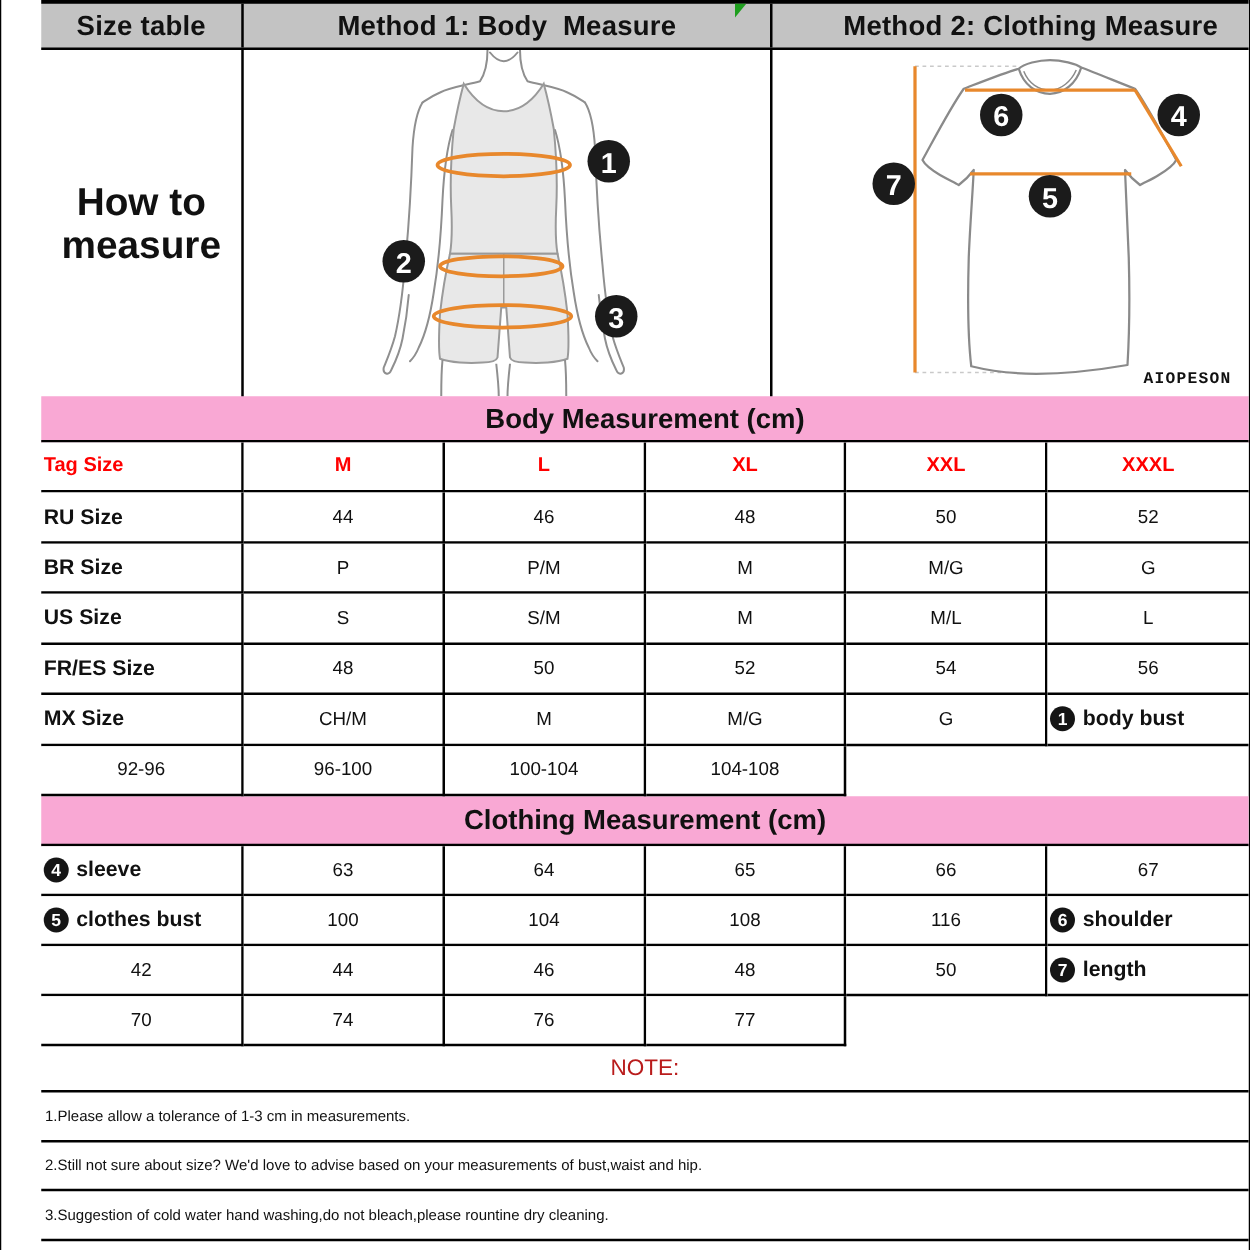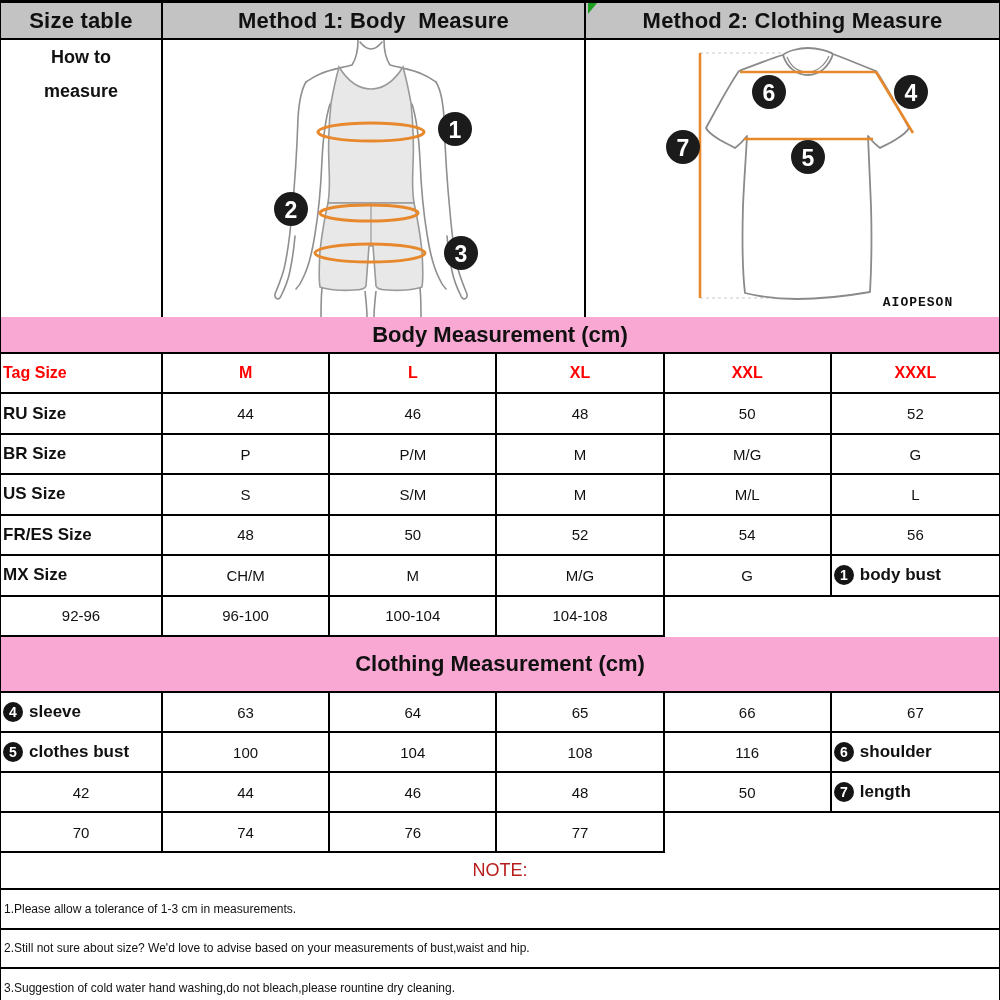--- a/index.html
+++ b/index.html
@@ -1,42 +1,42 @@
 <!DOCTYPE html>
 <html><head>
 <meta charset="utf-8">
 <style>
   * { margin:0; padding:0; box-sizing:border-box; }
   html,body { background:#ffffff; }
   body { width:1000px; height:1000px; font-family:"Liberation Sans", sans-serif; color:#111; }
   .sheet { position:relative; width:1000px; height:1000px; background:#fff;
-           border-left:1px solid #000; border-right:1px solid #000; overflow:hidden; }
+           border-left:1px solid #000; border-right:1px solid #000; overflow:hidden;padding-left:32px; }
 
   
   .top-header { display:grid; grid-template-columns:162px 423px 413px; height:40px;
                 background:#c3c3c3; border-top:3px solid #000; border-bottom:2px solid #000; }
   .top-header .hcell { display:flex; align-items:center; justify-content:center;
                        font-weight:bold; font-size:22px; border-right:2px solid #000;
                        white-space:pre; letter-spacing:.2px; }
   .top-header .hcell:last-child { border-right:none; }
   .green-tri { position:absolute; left:587px; top:3px; width:0; height:0;
                border-top:11px solid #1e9e1e; border-right:9px solid transparent; }
 
   
   .figure-row { display:grid; grid-template-columns:162px 423px 413px; height:277px; background:#fff; }
   .figure-row .fcell { border-right:2px solid #000; overflow:hidden; }
   .figure-row .fcell:last-child { border-right:none; }
-  .howto { display:flex; flex-direction:column; align-items:center; 
-           height:100%; font-weight:bold; font-size:18px; line-height:34px; }
+  .howto { display:flex; flex-direction:column; align-items:center; justify-content:center;
+           height:100%; font-weight:bold; font-size:31px; line-height:34px; }
 
   
   .bar { background:#f9a8d4; border-bottom:2px solid #000; display:flex;
          align-items:center; justify-content:center; font-weight:bold; font-size:22px; }
   .bar1 { height:37px; }
-  .bar2 { height:56px; }
+  .bar2 { height:40px; }
 
   
   .tbl { display:grid; grid-template-columns:162px repeat(5, 1fr); }
   .tbl-body { height:283px; grid-template-rows:repeat(7, 1fr); }
   .tbl-cloth { height:160px; grid-template-rows:repeat(4, 1fr); }
   .c { border-right:2px solid #000; border-bottom:2px solid #000;
        display:flex; align-items:center; justify-content:center; font-size:15px; background:#fff; }
   .tbl .c:nth-child(6n) { border-right:none; }
   .lab { justify-content:flex-start; font-weight:bold; font-size:17px; padding-left:2px; }
   .redrow { color:#ff0000; font-weight:bold; font-size:16px; }

